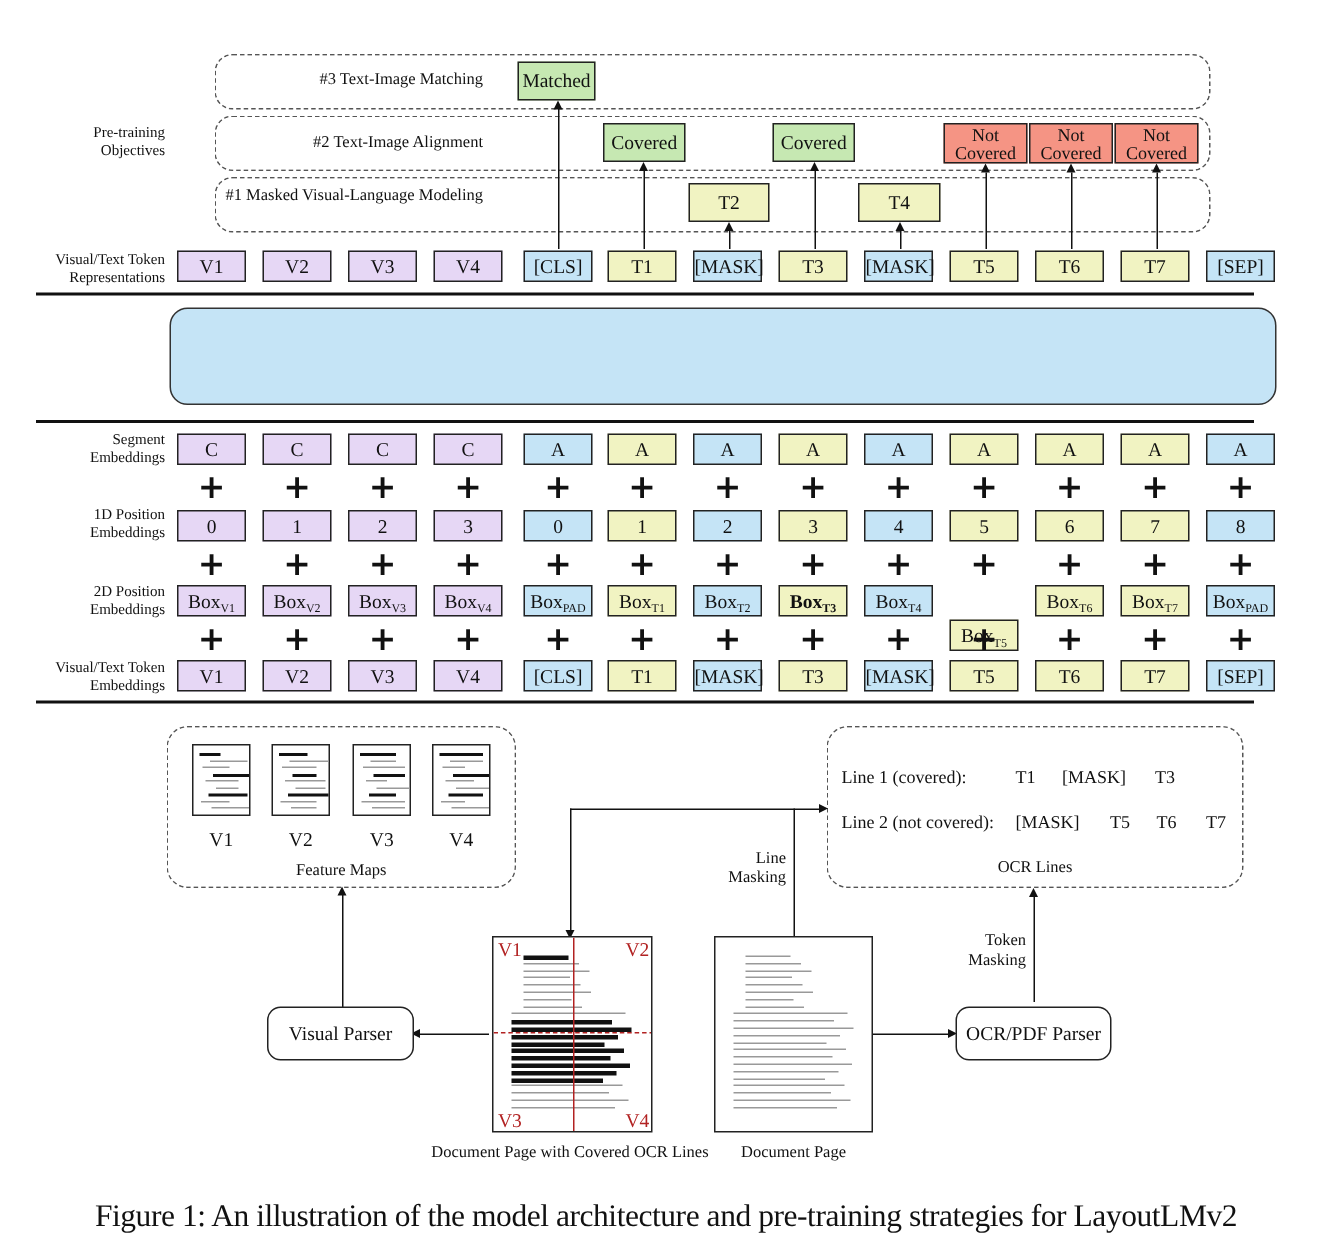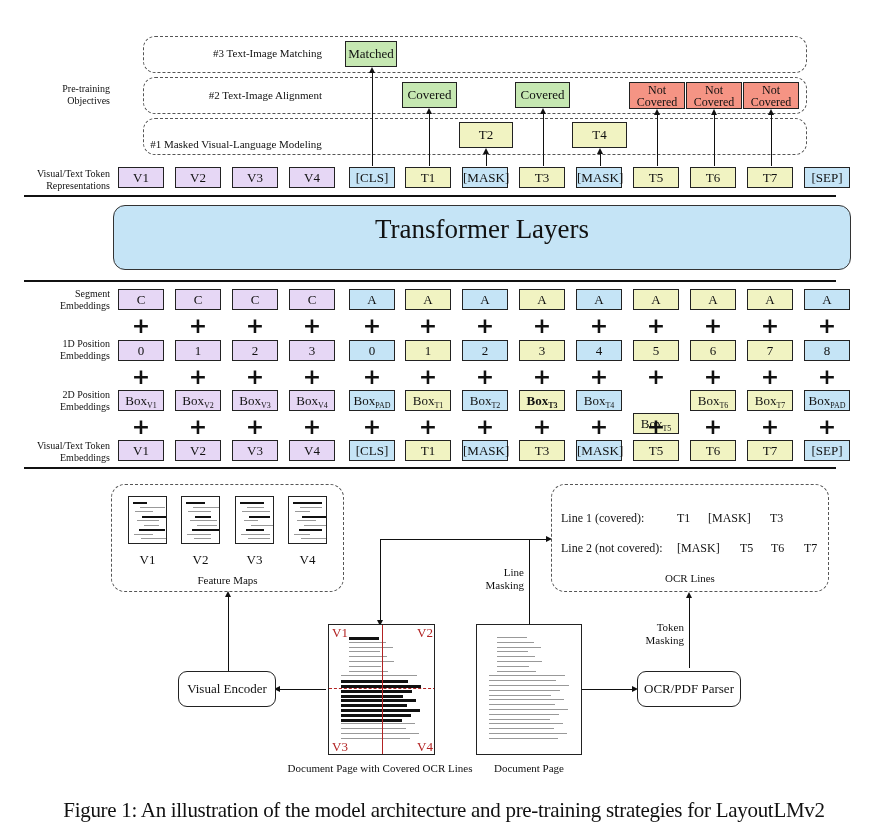--- a/index.html
+++ b/index.html
@@ -32,21 +32,21 @@
   <div style="white-space:pre-line;">Pre-training
 Objectives</div>
 </div>
 
 <div class="dashbox" style="left:143px;top:36px;width:664px;height:37px;"></div>
 <div class="dashbox" style="left:143px;top:77px;width:664px;height:37px;"></div>
 <div class="dashbox" style="left:143px;top:118px;width:664px;height:37px;"></div>
 
 <div class="objlabel" style="left:150px;top:47px;width:172px;">#3 Text-Image Matching</div>
 <div class="objlabel" style="left:150px;top:89px;width:172px;">#2 Text-Image Alignment</div>
-<div class="objlabel" style="left:150px;top:138px;width:172px;text-align:center;">#1 Masked Visual-Language Modeling</div>
+<div class="objlabel" style="left:150px;top:124px;width:172px;">#1 Masked Visual-Language Modeling</div>
 
 <div class="tok green" style="left:345px;top:41px;width:52px;height:26px;line-height:24px;">Matched</div>
 <div class="tok green" style="left:402px;top:82px;width:55px;height:26px;line-height:24px;">Covered</div>
 <div class="tok green" style="left:515px;top:82px;width:55px;height:26px;line-height:24px;">Covered</div>
 
 <div class="tok red" style="left:629px;top:82px;width:56px;height:27px;line-height:12px;font-size:12px;padding-top:1px;">
   <div>Not</div>
     <div>Covered</div>
 </div>
 <div class="tok red" style="left:686px;top:82px;width:56px;height:27px;line-height:12px;font-size:12px;padding-top:1px;">
@@ -93,21 +93,20 @@
     <div class="tok yellow" style="left: 519px; top: 167px;">T3</div>
     <div class="tok blue" style="left: 576px; top: 167px;">[MASK]</div>
     <div class="tok yellow" style="left: 633px; top: 167px;">T5</div>
     <div class="tok yellow" style="left: 690px; top: 167px;">T6</div>
     <div class="tok yellow" style="left: 747px; top: 167px;">T7</div>
     <div class="tok blue" style="left: 804px; top: 167px;">[SEP]</div>
   </div>
 <div class="hline" style="left:24px;top:195px;width:812px;"></div>
 
 <div class="abs" style="left:113px;top:205px;width:738px;height:65px;background:#c5e4f6;border:1px solid #333;border-radius:12px;box-sizing:border-box;text-align:center;">
-  <div style="font-size:27px;line-height:32px;margin-top:7px;">Transformer Layers</div>
 </div>
 
 <div class="hline" style="left:24px;top:280px;width:812px;"></div>
 
 <div class="rowlabel" style="left:0;top:288px;">
   <div>Segment</div>
   <div>Embeddings</div>
 </div>
 <div class="rowlabel" style="left:0;top:338px;">
   <div>1D Position</div>
@@ -296,21 +295,21 @@
 </div>
 <div class="vline" style="left:689px;top:597px;height:71px;"></div>
 <div class="arrowup" style="left:686px;top:592px;"></div>
 <div class="abs" style="left:630px;top:621px;width:54px;text-align:right;font-size:11px;line-height:13px;">
   <div>Token</div>
     <div>Masking</div>
 </div>
 <div class="abs" style="left:580px;top:689px;width:55px;height:1px;background:#111;"></div>
 <div class="abs" style="left:632px;top:686px;width:0;height:0;border-top:3px solid transparent;border-bottom:3px solid transparent;border-left:6px solid #111;"></div>
 
-<div class="rbox" style="left:178px;top:671px;width:98px;height:36px;line-height:34px;">Visual Encoder</div>
+<div class="rbox" style="left:178px;top:671px;width:98px;height:36px;line-height:34px;">Visual Parser</div>
 <div class="rbox" style="left:637px;top:671px;width:104px;height:36px;line-height:34px;">OCR/PDF Parser</div>
 
 <div class="thumb" style="left:328px;top:624px;width:107px;height:131px;" id="covered-page">
     <div class="bar" style="left: 20px; top: 12px; width: 30px; height: 3px;"></div>
     <div class="gbar" style="left: 20px; top: 16.8px; width: 37px;"></div>
     <div class="gbar" style="left: 20px; top: 21.6px; width: 44px;"></div>
     <div class="gbar" style="left: 20px; top: 26.4px; width: 31px;"></div>
     <div class="gbar" style="left: 20px; top: 31.2px; width: 38px;"></div>
     <div class="gbar" style="left: 20px; top: 36px; width: 45px;"></div>
     <div class="gbar" style="left: 20px; top: 40.8px; width: 32px;"></div>

